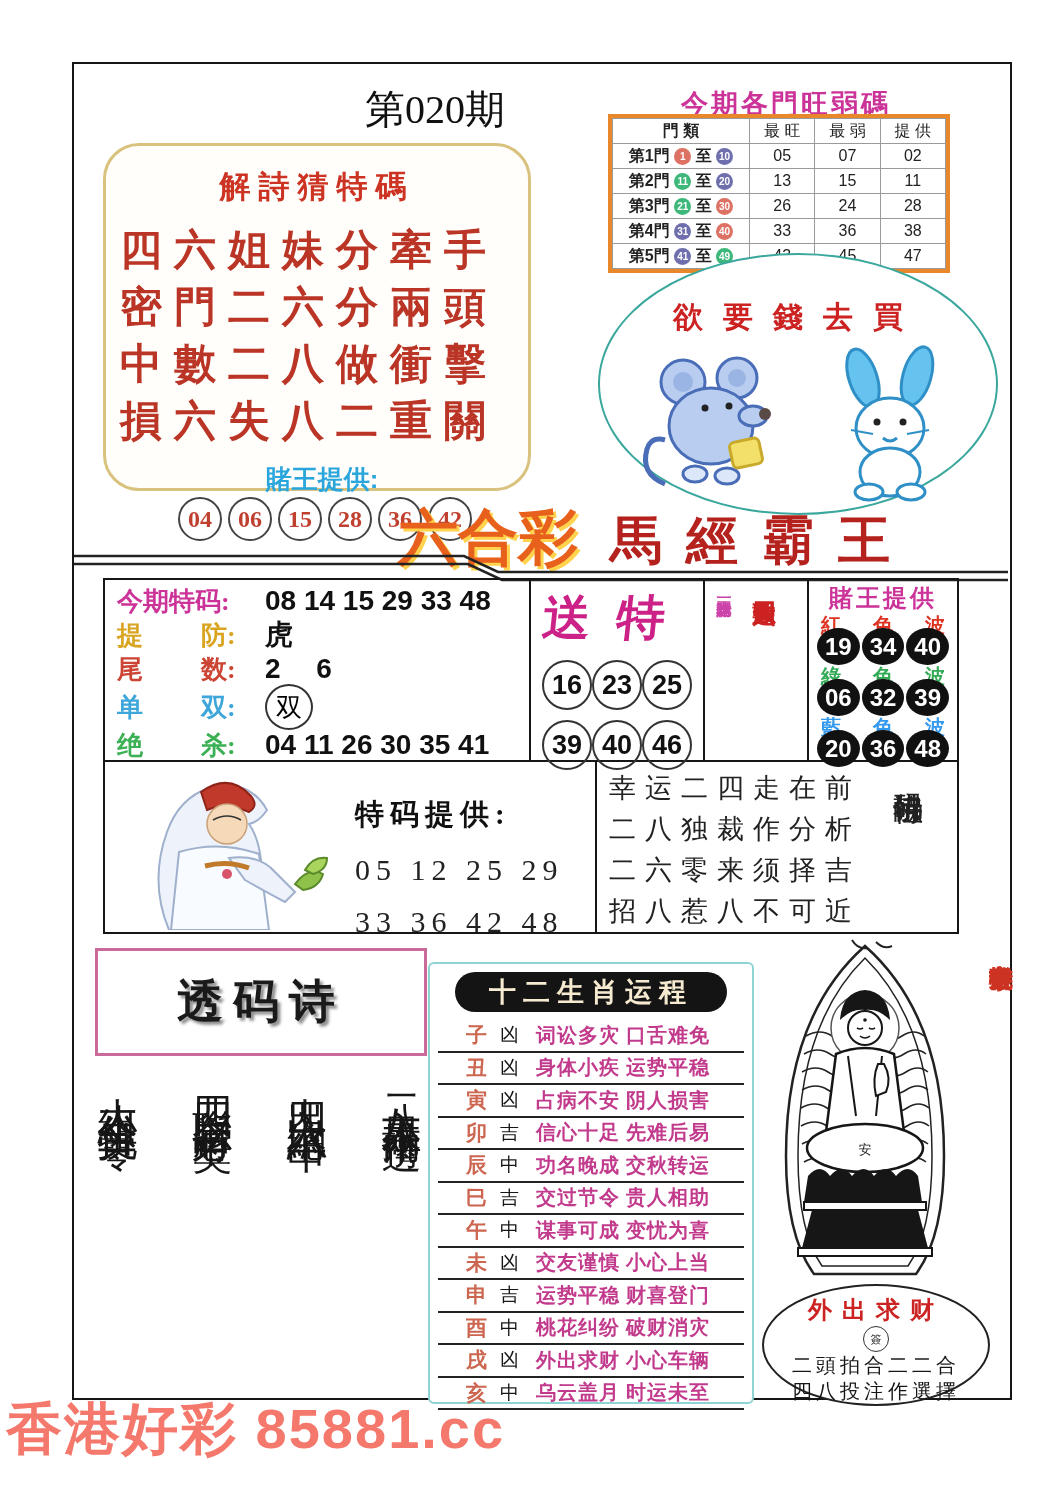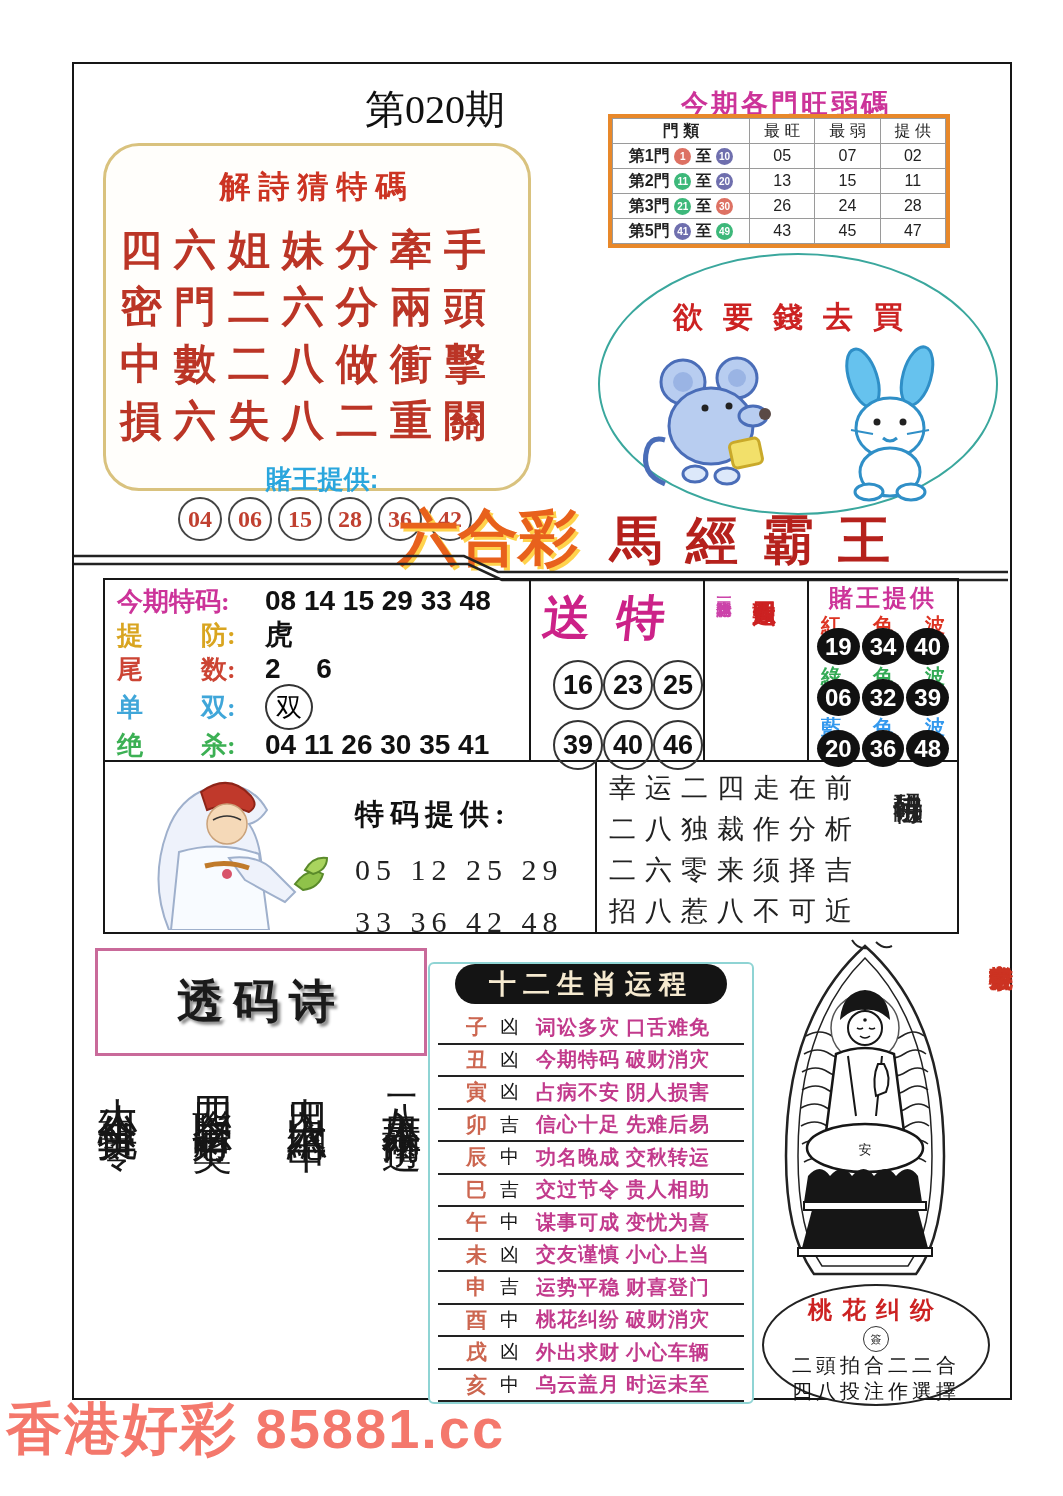--- a/index.html
+++ b/index.html
@@ -51,21 +51,21 @@
   .mb-line{position:absolute;background:#161616;}
 
   .tip-row{display:flex;align-items:center;height:34px;white-space:nowrap;}
   .tip-l{font-weight:bold;font-size:26px;}
   .t1{width:84px;}
   .t2{width:64px;}
   .tip-v{color:#111;font-weight:bold;font-size:28px;font-family:"Liberation Sans",sans-serif;}
   .tip-circle{display:inline-flex;align-items:center;justify-content:center;width:44px;height:42px;border:2px solid #333;border-radius:50%;font-size:26px;}
 
   .songte-title{margin-top:2px;color:#cc2288;font-weight:900;font-size:48px;letter-spacing:26px;transform:skewX(-6deg);white-space:nowrap;}
-  .songte-row{display:flex;justify-content:flex-end;gap:0;margin-top:10px;}
+  .songte-row{display:flex;justify-content:center;gap:0;margin-top:10px;}
   .songte-ball{display:inline-flex;align-items:center;justify-content:center;width:46px;height:46px;border:2px solid #333;border-radius:50%;
                font-size:27px;font-weight:bold;color:#111;font-family:"Liberation Sans",sans-serif;}
 
   .strip-small{left:8px;top:10px;color:#cc44aa;font-weight:bold;font-size:15px;line-height:22px;}
   .strip-big{left:46px;top:4px;color:#cc2222;font-weight:900;font-size:23px;line-height:24.5px;}
 
   .waves-title{text-align:center;color:#cc3399;font-weight:bold;font-size:24px;letter-spacing:3px;margin-top:2px;}
   .wave-group{margin:0 8px;}
   .wave-label{display:flex;justify-content:space-between;font-weight:bold;font-size:20px;height:20px;margin-top:-2px;padding:0 4px;}
   .wave-balls{display:flex;justify-content:center;gap:2px;margin-top:-4px;}
@@ -79,21 +79,21 @@
   .blabel{font-size:30px;color:#222;line-height:34px;}
 
   
   .touma-box{left:95px;top:948px;width:326px;height:102px;border:3px solid #c96a9a;background:#fff;display:flex;align-items:center;justify-content:center;}
   .touma-title{font-size:46px;font-weight:900;color:#1a1a1a;letter-spacing:10px;text-shadow:3px 3px 3px rgba(0,0,0,.45);}
   .vpoem{left:82px;top:1066px;width:330px;height:334px;display:flex;flex-direction:row-reverse;justify-content:space-between;padding:0 12px;}
   .vpoem-col{writing-mode:vertical-rl;text-orientation:upright;font-size:40px;color:#161616;line-height:46px;letter-spacing:6px;}
 
   
   .zodiac-box{left:428px;top:962px;width:322px;height:438px;border:2px solid #8fd4d4;border-radius:6px;background:#fff;}
-  .zodiac-pill{margin:0 auto 8px;width:272px;height:40px;background:#141414;border-radius:22px;display:flex;align-items:center;justify-content:center;
+  .zodiac-pill{margin:8px auto 8px;width:272px;height:40px;background:#141414;border-radius:22px;display:flex;align-items:center;justify-content:center;
                color:#f6ead0;font-weight:bold;font-size:27px;letter-spacing:7px;}
   .zodiac-row{display:flex;align-items:center;height:30.5px;border-bottom:2px solid #222;margin:0 8px;padding-left:28px;}
   .zr-branch{width:34px;color:#cc6650;font-weight:bold;font-size:21px;}
   .zr-luck{width:36px;color:#161616;font-size:19px;font-family:"Liberation Sans",sans-serif;}
   .zr-text{color:#c23a8c;font-weight:bold;font-size:20px;letter-spacing:1px;white-space:nowrap;}
 
   
   .side-vertical{left:980px;top:946px;color:#cc3322;font-weight:bold;font-size:24px;line-height:42px;}
   .dream-oval{left:762px;top:1284px;width:224px;height:118px;border:2px solid #222;border-radius:50%;background:#fff;text-align:center;}
   .dream-title{margin-top:8px;color:#cc2222;font-weight:bold;font-size:24px;letter-spacing:10px;}
@@ -172,20 +172,31 @@
               <span>第3門</span>
               <span class="ball" style="background: rgb(61, 184, 122);">21</span>
               <span>至</span>
               <span class="ball" style="background: rgb(221, 113, 99);">30</span>
             </td>
             <td>26</td>
             <td>24</td>
             <td>28</td>
           </tr>
 
+          <tr>
+            <td class="door-cell">
+              <span>第4門</span>
+              <span class="ball" style="background: rgb(111, 111, 174);">31</span>
+              <span>至</span>
+              <span class="ball" style="background: rgb(221, 113, 99);">40</span>
+            </td>
+            <td>33</td>
+            <td>36</td>
+            <td>38</td>
+          </tr>
 
           <tr>
             <td class="door-cell">
               <span>第5門</span>
               <span class="ball" style="background: rgb(111, 111, 174);">41</span>
               <span>至</span>
               <span class="ball" style="background: rgb(61, 184, 122);">49</span>
             </td>
             <td>43</td>
             <td>45</td>
@@ -382,21 +393,21 @@
 
         <div class="zodiac-row">
           <span class="zr-branch">子</span>
           <span class="zr-luck">凶</span>
           <span class="zr-text">词讼多灾 口舌难免</span>
         </div>
 
         <div class="zodiac-row">
           <span class="zr-branch">丑</span>
           <span class="zr-luck">凶</span>
-          <span class="zr-text">今期特码 破财消灾</span>
+          <span class="zr-text">身体小疾 运势平稳</span>
         </div>
 
         <div class="zodiac-row">
           <span class="zr-branch">寅</span>
           <span class="zr-luck">凶</span>
           <span class="zr-text">占病不安 阴人损害</span>
         </div>
 
         <div class="zodiac-row">
           <span class="zr-branch">卯</span>
@@ -487,21 +498,21 @@
     <path d="M128 128 q8 14 2 28 l-10 4 q-4 -18 2 -32 Z" fill="#fff" stroke="#161616" stroke-width="2"></path>
     <ellipse cx="109" cy="212" rx="58" ry="24" fill="#fff" stroke="#161616" stroke-width="2.5"></ellipse>
     <text x="109" y="218" text-anchor="middle" font-size="13" fill="#161616">安</text>
     <path d="M52 240 q12 -14 22 0 q12 -14 22 0 q12 -14 22 0 q12 -14 22 0 q12 -14 22 0 l4 26 l-118 0 Z" fill="#161616"></path>
     <rect x="48" y="266" width="122" height="8" fill="#fff" stroke="#161616" stroke-width="2"></rect>
     <path d="M56 274 L162 274 L172 312 L46 312 Z" fill="#161616"></path>
     <rect x="42" y="312" width="134" height="8" fill="#fff" stroke="#161616" stroke-width="2"></rect>
   </svg>
 
   <div class="abs dream-oval">
-    <div class="dream-title">桃花纠纷</div>
+    <div class="dream-title">外出求财</div>
     <div><span class="dream-seal">簽</span></div>
     <div class="dream-line">二頭拍合二二合</div>
     <div class="dream-line">四八投注作選擇</div>
   </div>
 
   <div class="abs vtext side-vertical">觀音金身玄機字</div>
 
   <div class="abs footer">香港好彩  85881.cc</div>
 
 </div>

